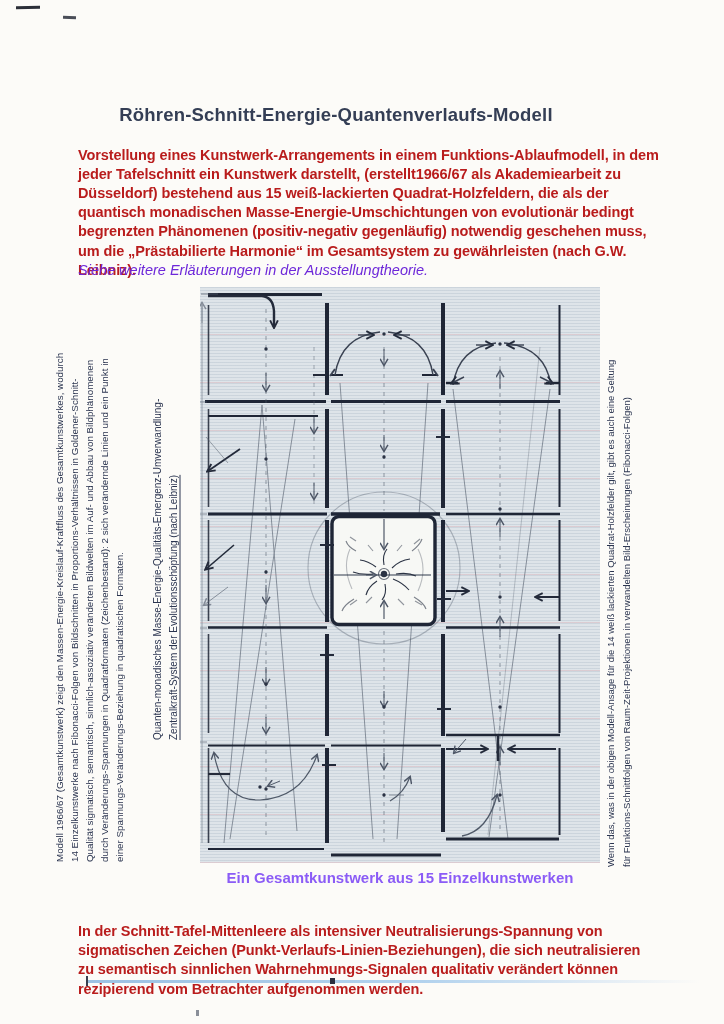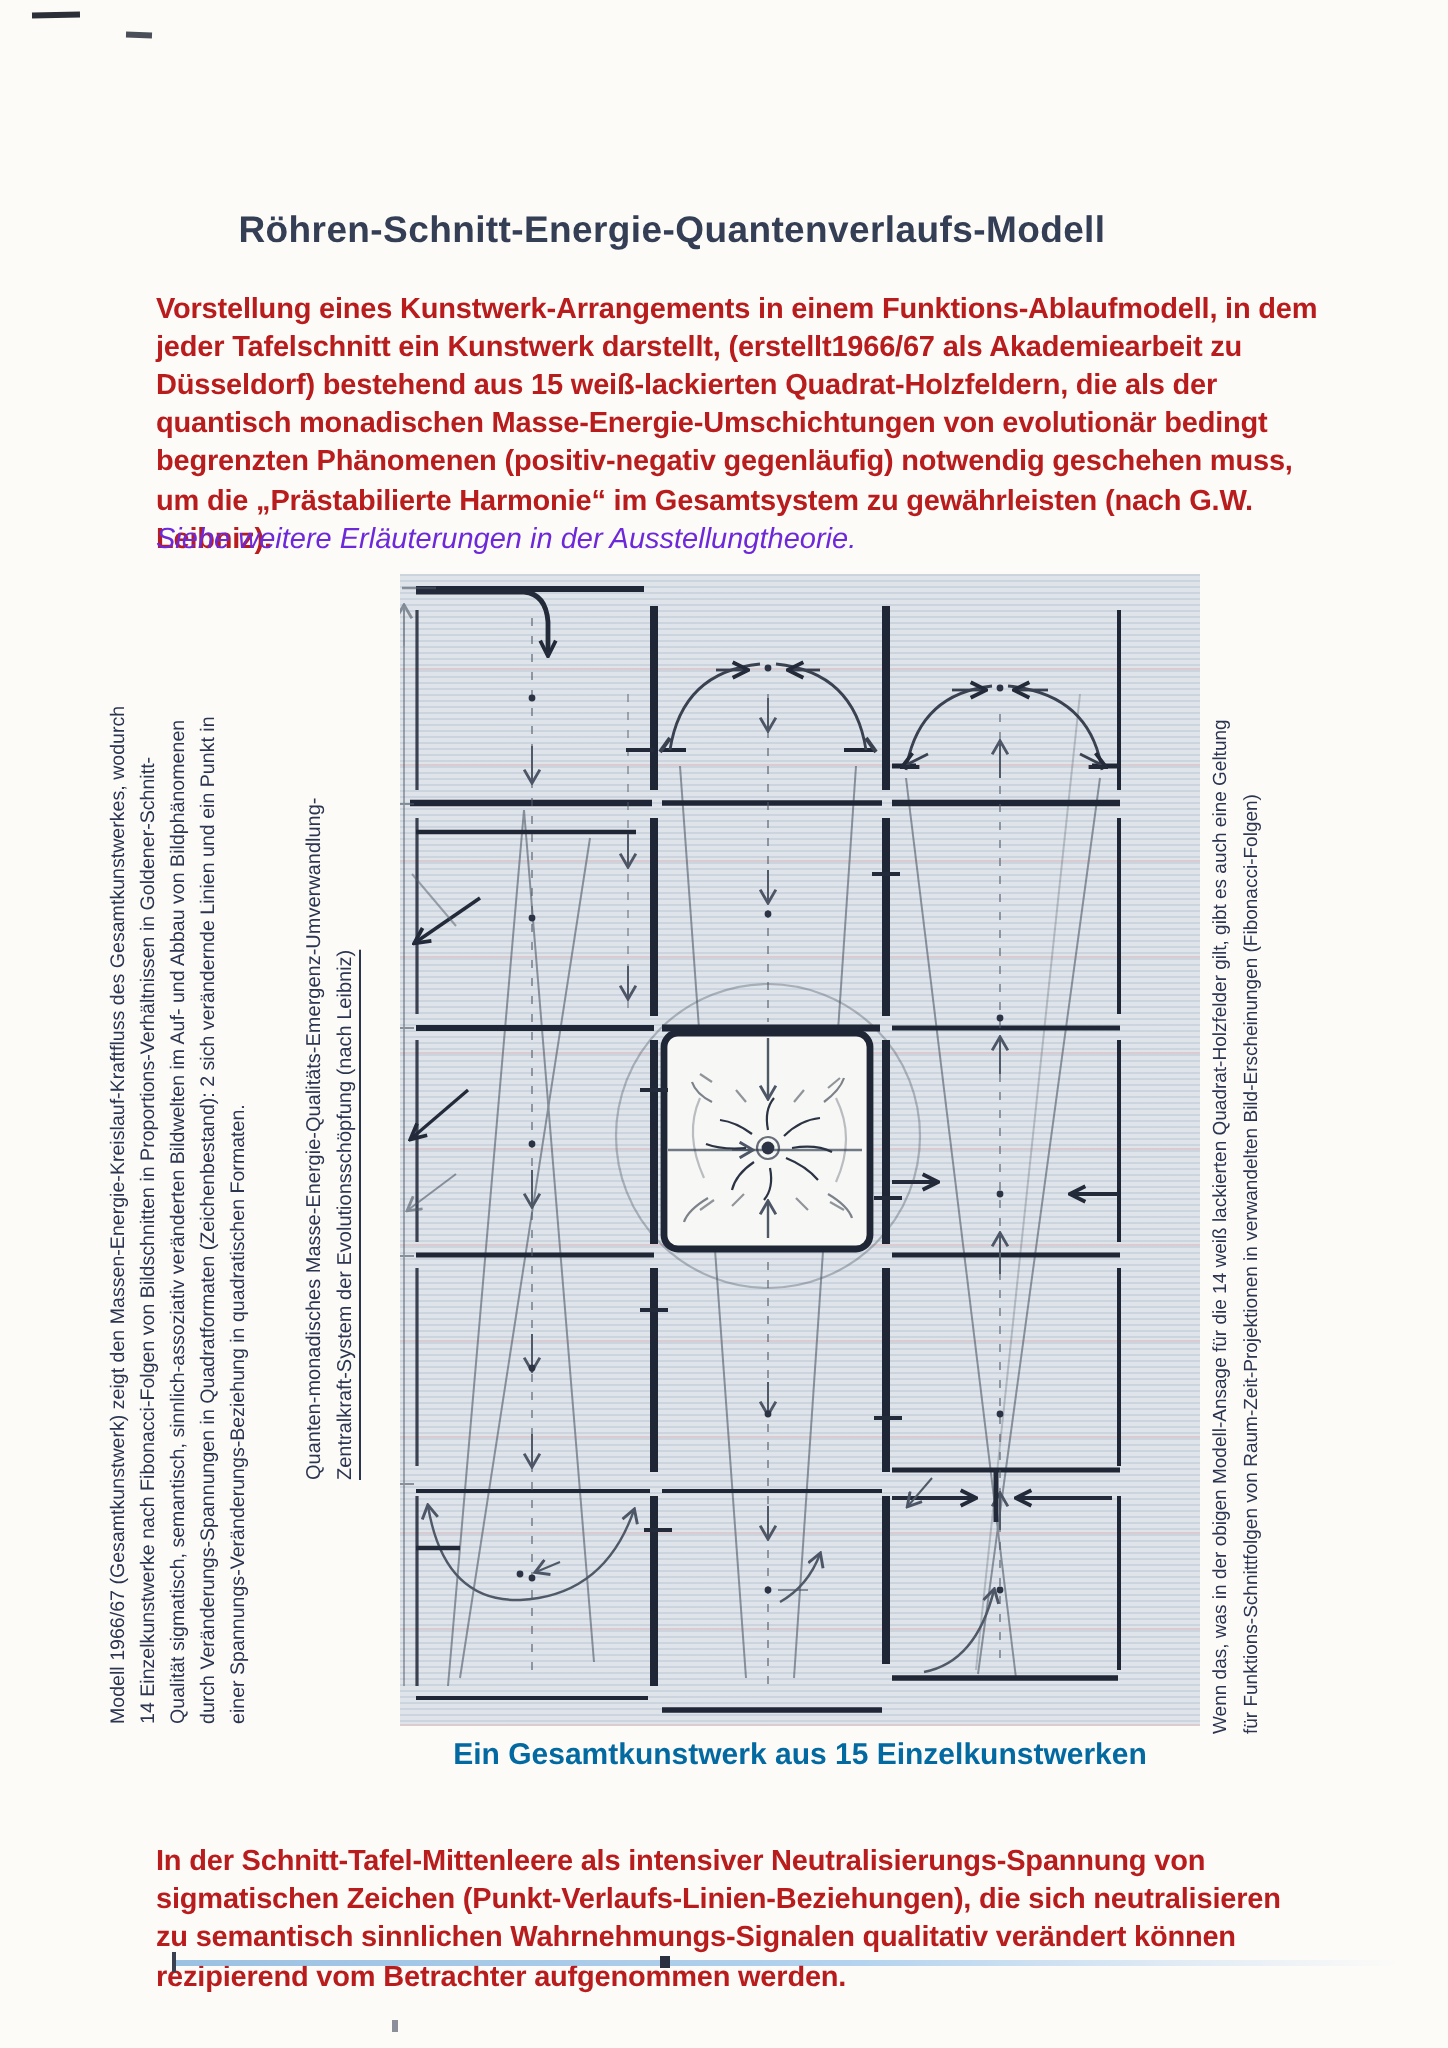--- a/index.html
+++ b/index.html
@@ -37,21 +37,21 @@
   .figure-scan{
     position:absolute;left:200px;top:287px;width:400px;height:576px;
     background-color:#dee4e9;
     background-image:
       repeating-linear-gradient(to bottom, rgba(130,150,170,.20) 0 1px, rgba(0,0,0,0) 1px 3px),
       repeating-linear-gradient(to bottom, rgba(0,0,0,0) 0 47px, rgba(210,130,140,.25) 47px 48px);
   }
   .figure-scan svg{position:absolute;left:0;top:0;}
   .figure-caption{
     position:absolute;top:869px;left:200px;width:400px;text-align:center;
-    font-size:15px;font-weight:700;color:#0369a1;
+    font-size:15px;font-weight:700;color:#8b5cf6;
   }
   .scan-dash-1{position:absolute;left:16px;top:6px;width:24px;height:3px;background:#2b2f38;transform:rotate(-1deg);}
   .scan-dash-2{position:absolute;left:63px;top:16px;width:13px;height:3px;background:#4a4e58;transform:rotate(2deg);}
   .scan-blue-line{
     position:absolute;left:88px;top:980px;width:612px;height:3px;
     background:linear-gradient(to right, rgba(150,190,225,.95), rgba(160,200,235,.8) 55%, rgba(190,215,240,.45) 82%, rgba(220,235,250,0));
   }
   .scan-blue-tick{position:absolute;left:86px;top:976px;width:2px;height:10px;background:#3a4050;}
   .scan-blue-dot{position:absolute;left:330px;top:978px;width:5px;height:6px;background:#2b3040;}
   .scan-dot{position:absolute;left:196px;top:1010px;width:3px;height:6px;background:#8a8f99;}

